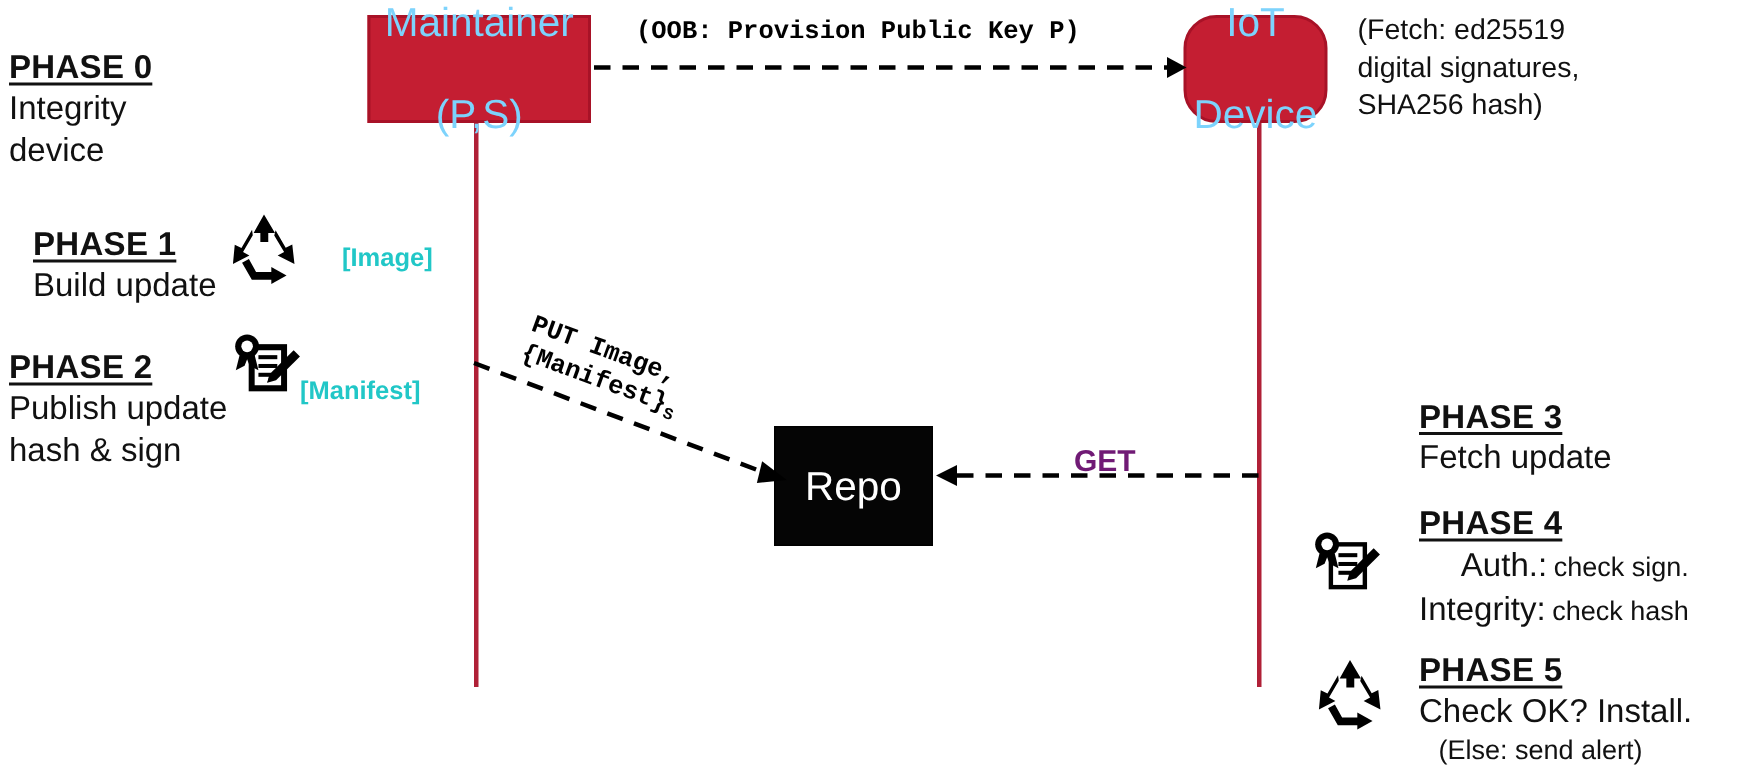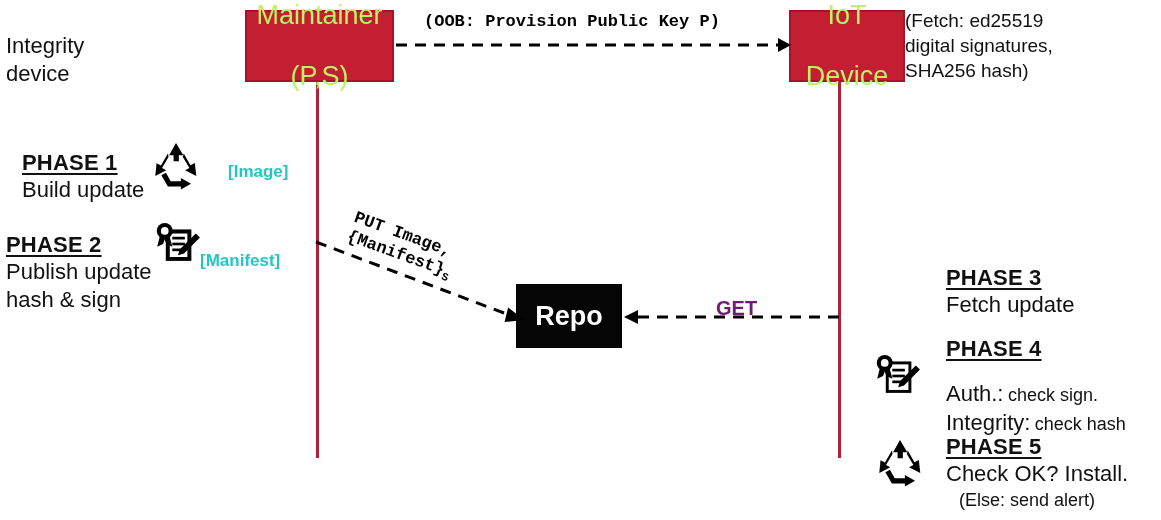--- a/index.html
+++ b/index.html
@@ -14,21 +14,21 @@
     background: #ffffff;
     font-family: "Liberation Sans", sans-serif;
     overflow: hidden;
   }
   .abs { position: absolute; }
 
   
   .actor-box {
     background: #c41e32;
     border: 2px solid #a81227;
-    color: #bef264;
+    color: #7dd3fc;
     display: flex;
     flex-direction: column;
     align-items: center;
     justify-content: center;
     line-height: 1.06;
     font-size: 27px;
     text-align: center;
     box-sizing: border-box;
     gap: 32px;
   }
@@ -122,42 +122,43 @@
 <div id="canvas">
 
   <div class="abs lifeline" style="left:316px; top:82px; height:376px;"></div>
   <div class="abs lifeline" style="left:838px; top:82px; height:376px;"></div>
 
   <div class="abs actor-box" style="left:245px; top:10px; width:149px; height:72px;">
     <div>Maintainer</div>
     <div class="l2">(P,S)</div>
   </div>
 
-  <div class="abs actor-box" style="left:789px; top:10px; width:116px; height:72px;">
+  <div class="abs actor-box" style="left:789px; top:10px; width:96px; height:72px;border-radius:22px;">
     <div>IoT</div>
     <div class="l2">Device</div>
   </div>
 
-  <div class="abs repo-box" style="left:516px; top:284px; width:106px; height:64px;font-weight:bold;">
+  <div class="abs repo-box" style="left:516px; top:284px; width:106px; height:80px;">
     <span>Repo</span>
   </div>
 
   <div class="abs" style="left:905px; top:8px;">
     <div class="note-text">(Fetch: ed25519</div>
     <div class="note-text">digital signatures,</div>
     <div class="note-text">SHA256 hash)</div>
   </div>
 
   <div class="abs mono-label" style="left:424px; top:12px;">(OOB: Provision Public Key P)</div>
   <svg class="abs" style="left:394px; top:34px;" width="400" height="22" viewBox="0 0 400 22">
     <line x1="2" y1="11" x2="384" y2="11" stroke="#000000" stroke-width="3" stroke-dasharray="11,8"></line>
     <polygon points="384,4 397,11 384,18" fill="#000000"></polygon>
   </svg>
 
   <div class="abs" style="left:6px; top:32px;">
+    <div class="phase-title">PHASE 0</div>
     <div class="phase-body">Integrity</div>
     <div class="phase-body">device</div>
   </div>
 
   <div class="abs" style="left:22px; top:150px;">
     <div class="phase-title">PHASE 1</div>
     <div class="phase-body">Build update</div>
   </div>
 
   <svg class="abs icon" style="left:150px; top:139px;" width="52" height="52" viewBox="0 0 64 64">
@@ -232,21 +233,21 @@
       <path d="M52 16 L57 21 L38 40 L31 42 L33 35 Z"></path>
       <circle cx="15" cy="13" r="9.5" fill="#000000"></circle>
       <circle cx="15" cy="13" r="4.6" fill="#ffffff"></circle>
       <path d="M9 20 L6 32 L13 28.5 L15.5 22 Z"></path>
       <path d="M21 20 L24 32 L17 28.5 L14.5 22 Z"></path>
     </g>
   </svg>
 
   <div class="abs" style="left:946px; top:336px;">
     <div class="phase-title">PHASE 4</div>
-    <div style="margin-top:18px;">
+    <div style="margin-top:1px;text-align:right;">
       <span class="phase-body">Auth.:</span>
       <span class="phase-body-sm">check sign.</span>
     </div>
     <div style="margin-top:1px;">
       <span class="phase-body">Integrity:</span>
       <span class="phase-body-sm">check hash</span>
     </div>
   </div>
 
   <svg class="abs icon" style="left:874px; top:436px;" width="52" height="52" viewBox="0 0 64 64">

